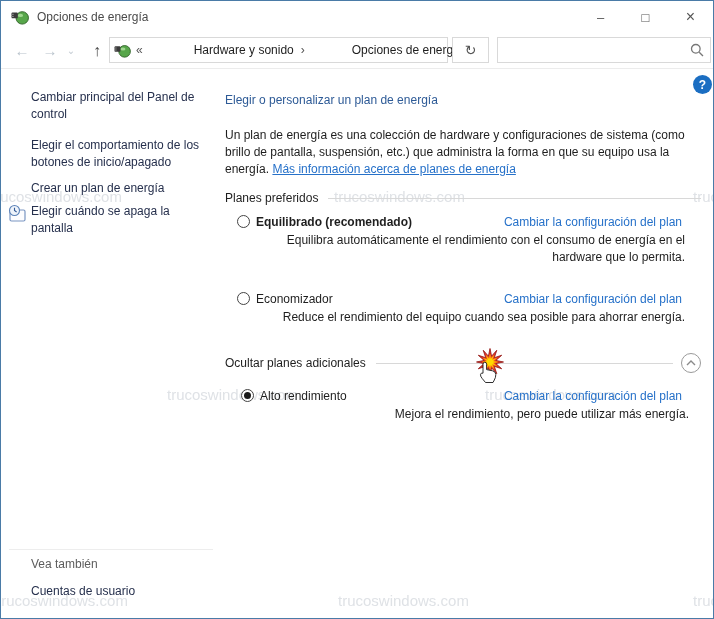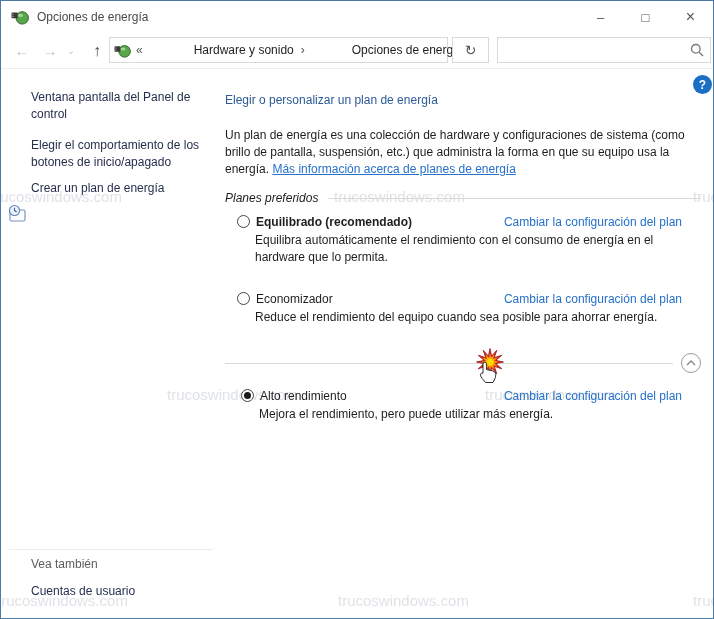--- a/index.html
+++ b/index.html
@@ -51,35 +51,35 @@
   .see-also-rule{position:absolute;left:8px;top:548px;width:204px;height:1px;background:#ededed;}
   .see-also{position:absolute;left:30px;top:556px;}
   .see-also .hdr{color:#5c5c5c;font-size:12px;margin-bottom:10px;}
   .see-also .lnk{color:#26304d;font-size:12px;cursor:pointer;}
   
   .content{position:absolute;left:224px;top:68px;width:476px;font-size:12px;}
   .content h1{font-size:12px;font-weight:normal;color:#2d5a96;margin:24px 0 0 0;}
   .intro{margin-top:20px;max-width:470px;line-height:17px;}
   .link{color:#2671c9;cursor:pointer;text-decoration:none;}
   .link.u{text-decoration:underline;}
-  .grouphdr{display:flex;align-items:center;margin-top:13px;font-style:italic;}
+  .grouphdr{display:flex;align-items:center;margin-top:13px;}
   .grouphdr .lbl{white-space:nowrap;padding-right:10px;}
   .grouphdr .rule{flex:1;height:1px;background:#d8d8d8;}
   .grouphdr .collapse{width:20px;height:20px;border:1px solid #9a9a9a;border-radius:50%;
     display:flex;align-items:center;justify-content:center;margin-left:8px;cursor:pointer;
     box-sizing:border-box;background:#fff;}
   .plan-row{display:flex;align-items:flex-start;margin-top:10px;padding:0 19px 0 12px;}
   .plan-row .radio{width:13px;height:13px;border:1px solid #444;border-radius:50%;
     box-sizing:border-box;margin-right:6px;flex:none;cursor:pointer;background:#fff;position:relative;}
   .plan-row .radio.selected::after{content:"";position:absolute;left:2px;top:2px;width:7px;height:7px;
     border-radius:50%;background:#1a1a1a;}
   .plan-name{white-space:nowrap;cursor:pointer;}
   .plan-name.bold{font-weight:bold;}
   .plan-link{margin-left:auto;white-space:nowrap;font-size:12px;}
-  .plan-desc{margin:3px 0 0 30px;max-width:430px;line-height:17px;}
+  .plan-desc{margin:3px 0 0 30px;max-width:430px;line-height:17px;text-align:right;}
   .gap16{height:16px;}
   .gap14{height:14px;}
   .sec2 .plan-row{padding-left:16px;}
   
   .helpbtn{position:absolute;left:692px;top:74px;width:19px;height:19px;border-radius:50%;
     background:#1b6ec2;color:#fff;font-size:12px;font-weight:bold;display:flex;
     align-items:center;justify-content:center;cursor:pointer;z-index:6;}
   
   .wm{position:absolute;font-size:15px;color:#dfe2e6;white-space:nowrap;pointer-events:none;z-index:0;}
   .wm1{left:-10px;top:187px;} .wm2{left:333px;top:187px;} .wm3{left:692px;top:187px;}
@@ -153,31 +153,32 @@
           <circle cx="5.8" cy="5.8" r="4.3" fill="none" stroke="#777" stroke-width="1.3"></circle>
           <line x1="9.2" y1="9.2" x2="13" y2="13" stroke="#777" stroke-width="1.3"></line>
         </svg>
       </span>
     </div>
   </div>
 
   <div class="helpbtn">?</div>
 
   <div class="sidebar">
-    <a class="side-link side-item-1">Ventana pantalla del Panel de control</a>
+    <a class="side-link side-item-1">Cambiar principal del Panel de control</a>
     <a class="side-link side-item-2">Elegir el comportamiento de los botones de inicio/apagado</a>
     <a class="side-link side-item-3">Crear un plan de energía</a>
     <div class="side-link side-item-4">
       <span class="task-icon">
         <svg width="21" height="21" viewBox="0 0 21 21">
           <rect x="3" y="7" width="15" height="11" rx="1.5" fill="#fdfdff" stroke="#7a96c2" stroke-width="1.2"></rect>
           <circle cx="7.5" cy="7.5" r="5" fill="#eef3fa" stroke="#5b82b8" stroke-width="1.1"></circle>
           <path d="M7.5 4.8 L7.5 7.5 L9.6 9" fill="none" stroke="#335a96" stroke-width="1.1"></path>
         </svg>
       </span>
+      <span>Elegir cuándo se apaga la pantalla</span>
     </div>
   </div>
 
   <div class="see-also-rule"></div>
   <div class="see-also">
     <div class="hdr">Vea también</div>
     <a class="lnk">Cuentas de usuario</a>
   </div>
 
   <div class="content">
@@ -205,20 +206,21 @@
     <div class="plan-row">
       <span class="radio"></span>
       <span class="plan-name">Economizador</span>
       <a class="plan-link link">Cambiar la configuración del plan</a>
     </div>
     <div class="plan-desc">Reduce el rendimiento del equipo cuando sea posible para ahorrar energía.</div>
 
     <div class="gap14"></div>
 
     <div class="grouphdr">
+      <span class="lbl">Ocultar planes adicionales</span>
       <span class="rule"></span>
       <span class="collapse">
         <svg width="10" height="6" viewBox="0 0 10 6">
           <polyline points="1,5 5,1 9,5" fill="none" stroke="#8a8a8a" stroke-width="1.4"></polyline>
         </svg>
       </span>
     </div>
 
     <div class="sec2">
       <div class="plan-row" style="margin-top:16px;">

